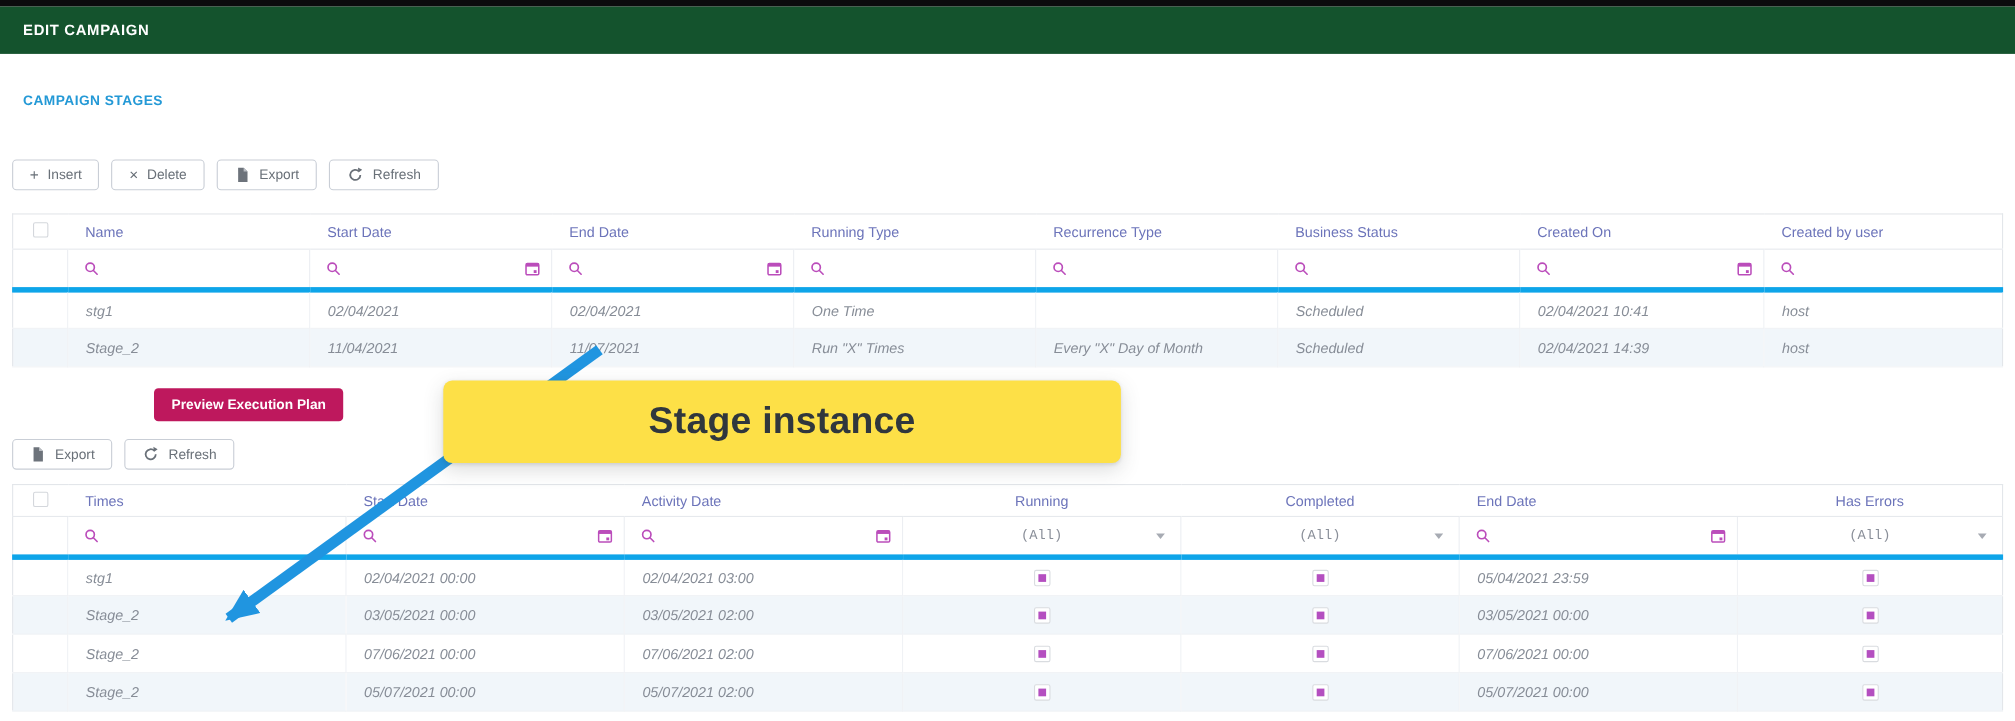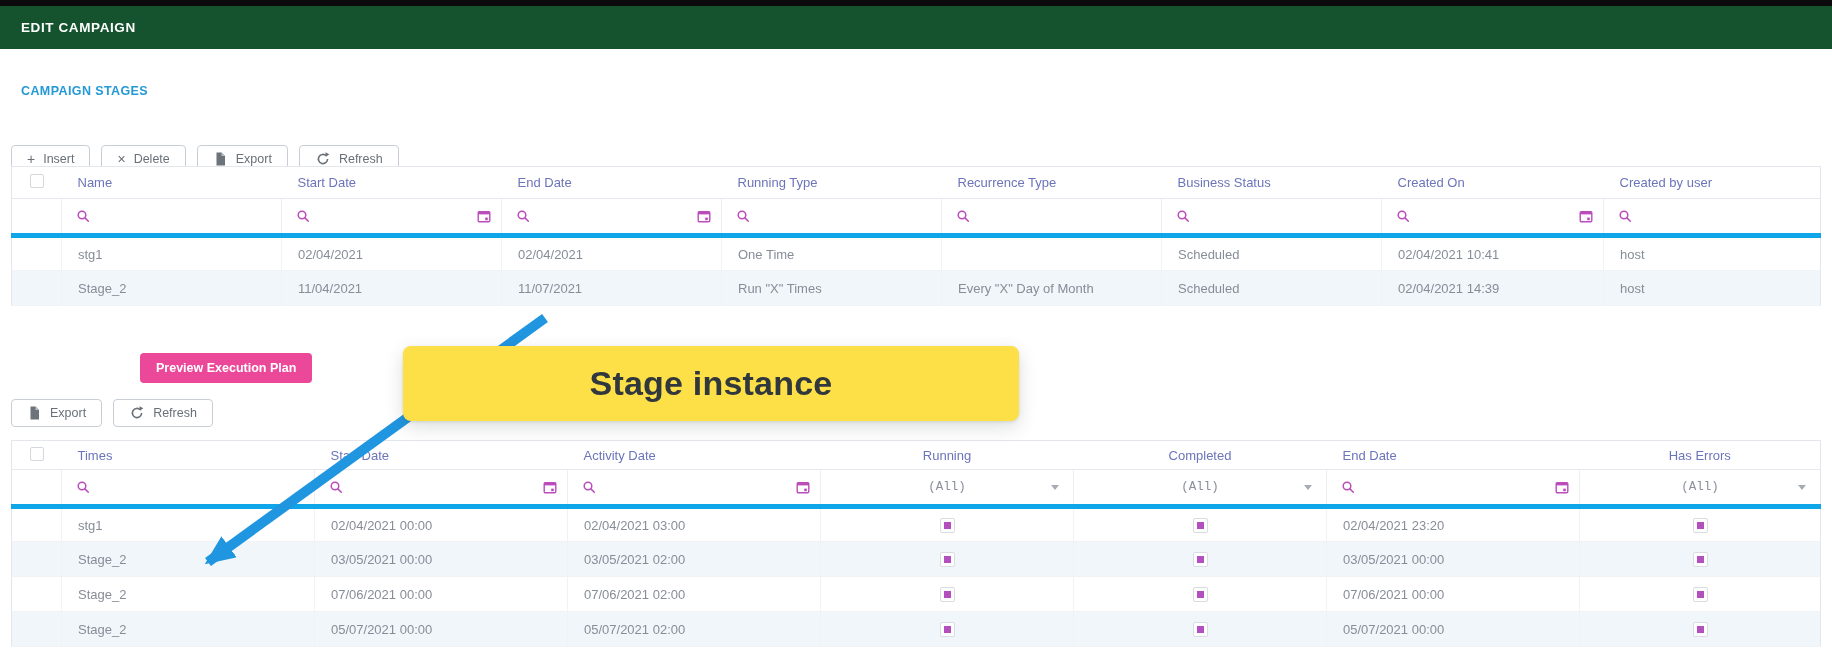--- a/index.html
+++ b/index.html
@@ -22,31 +22,31 @@
   .toolbar2 { left:11px; top:399px; }
   .tb-btn { display:inline-flex; align-items:center; gap:8px; background:#fff;
             border:1px solid #c9ced6; border-radius:4px; padding:5px 15px; height:28px;
             font-size:12.5px; color:#697078; cursor:pointer; }
   .tb-btn svg { display:block; }
   .glyph { font-size:14px; color:#697078; line-height:1; }
 
   
   .grid { position:absolute; left:11px; width:1810px; border-collapse:collapse; table-layout:fixed;
           border:1px solid #e3e6ea; background:#fff; }
-  .grid1 { top:166px; }
+  .grid1 { top:194px; }
   .grid2 { top:440px; }
   .grid th, .grid td { overflow:hidden; white-space:nowrap; text-overflow:ellipsis; }
   .grid th { font-weight:normal; font-size:13px; color:#6c74ba; text-align:left; padding-left:16px; }
   .grid th.c, .grid td.c { text-align:center; padding-left:0; }
   .hdr-row th { height:32px; border-bottom:1px solid #e6e9ed; }
   .grid2 .hdr-row th { height:29px; }
   .flt-row td { height:37px; border-bottom:5px solid #0ea5e9; border-right:1px solid #eceef2;font-family:Liberation Mono, monospace; }
   .flt-row td:last-child { border-right:none; }
   .data-row td { height:35px; font-size:13px; color:#878d97; padding-left:16px;
-                 border-bottom:1px solid #f0f2f5; border-right:1px solid #f0f2f5; }
+                 border-bottom:1px solid #f0f2f5; border-right:1px solid #f0f2f5;font-style:italic; }
   .data-row td:last-child { border-right:none; }
   .data-row.alt { background:#f1f6fa; }
   .data-row td.c { padding-left:0; }
 
   .filter-cell { display:flex; align-items:center; padding:0 10px 0 14px; gap:6px; }
   .filter-cell .spacer { flex:1; }
   .filter-all { display:flex; align-items:center; justify-content:center; position:relative;
                 color:#8a8f99; font-size:12.5px; padding:0 14px; }
   .caret { position:absolute; right:14px; width:0; height:0;
            border-left:4px solid transparent; border-right:4px solid transparent;
@@ -59,21 +59,21 @@
   .cbx-ind::after { content:""; width:7px; height:7px; background:#b44fc0; }
 
   
   .arrow-svg { position:absolute; left:0; top:300px; pointer-events:none; }
   .callout { position:absolute; left:403px; top:346px; width:616px; height:75px; background:#fde047;
              border-radius:8px; box-shadow:0 6px 18px rgba(60,64,67,.18), 0 1px 3px rgba(60,64,67,.12);
              display:flex; align-items:center; justify-content:center; }
   .callout .callout-text { font-size:34px; font-weight:bold; color:#30373d; letter-spacing:.2px; }
 
   .preview-btn { position:absolute; left:140px; top:353px; height:30px; padding:0 16px;
-                 background:#ec4899; color:#fff; border:none; border-radius:4px;
+                 background:#be185d; color:#fff; border:none; border-radius:4px;
                  font-family:"Liberation Sans", sans-serif;
                  font-size:12.5px; font-weight:bold; cursor:pointer; }
 </style>
 </head>
 <body>
 
 <svg width="0" height="0" style="position:absolute">
   <defs>
     <g id="ic-search">
       <circle cx="6" cy="6" r="3.8" fill="none" stroke="#bb4dbb" stroke-width="1.5"></circle>
@@ -352,21 +352,21 @@
           </td>
     </tr>
 
     <tr class="data-row">
       <td class="c"></td>
       <td>stg1</td>
       <td>02/04/2021 00:00</td>
       <td>02/04/2021 03:00</td>
       <td class="c"><span class="cbx-ind"></span></td>
       <td class="c"><span class="cbx-ind"></span></td>
-      <td>02/04/2021 23:20</td>
+      <td>05/04/2021 23:59</td>
       <td class="c"><span class="cbx-ind"></span></td>
     </tr>
     <tr class="data-row alt">
       <td class="c"></td>
       <td>Stage_2</td>
       <td>03/05/2021 00:00</td>
       <td>03/05/2021 02:00</td>
       <td class="c"><span class="cbx-ind"></span></td>
       <td class="c"><span class="cbx-ind"></span></td>
       <td>03/05/2021 00:00</td>

